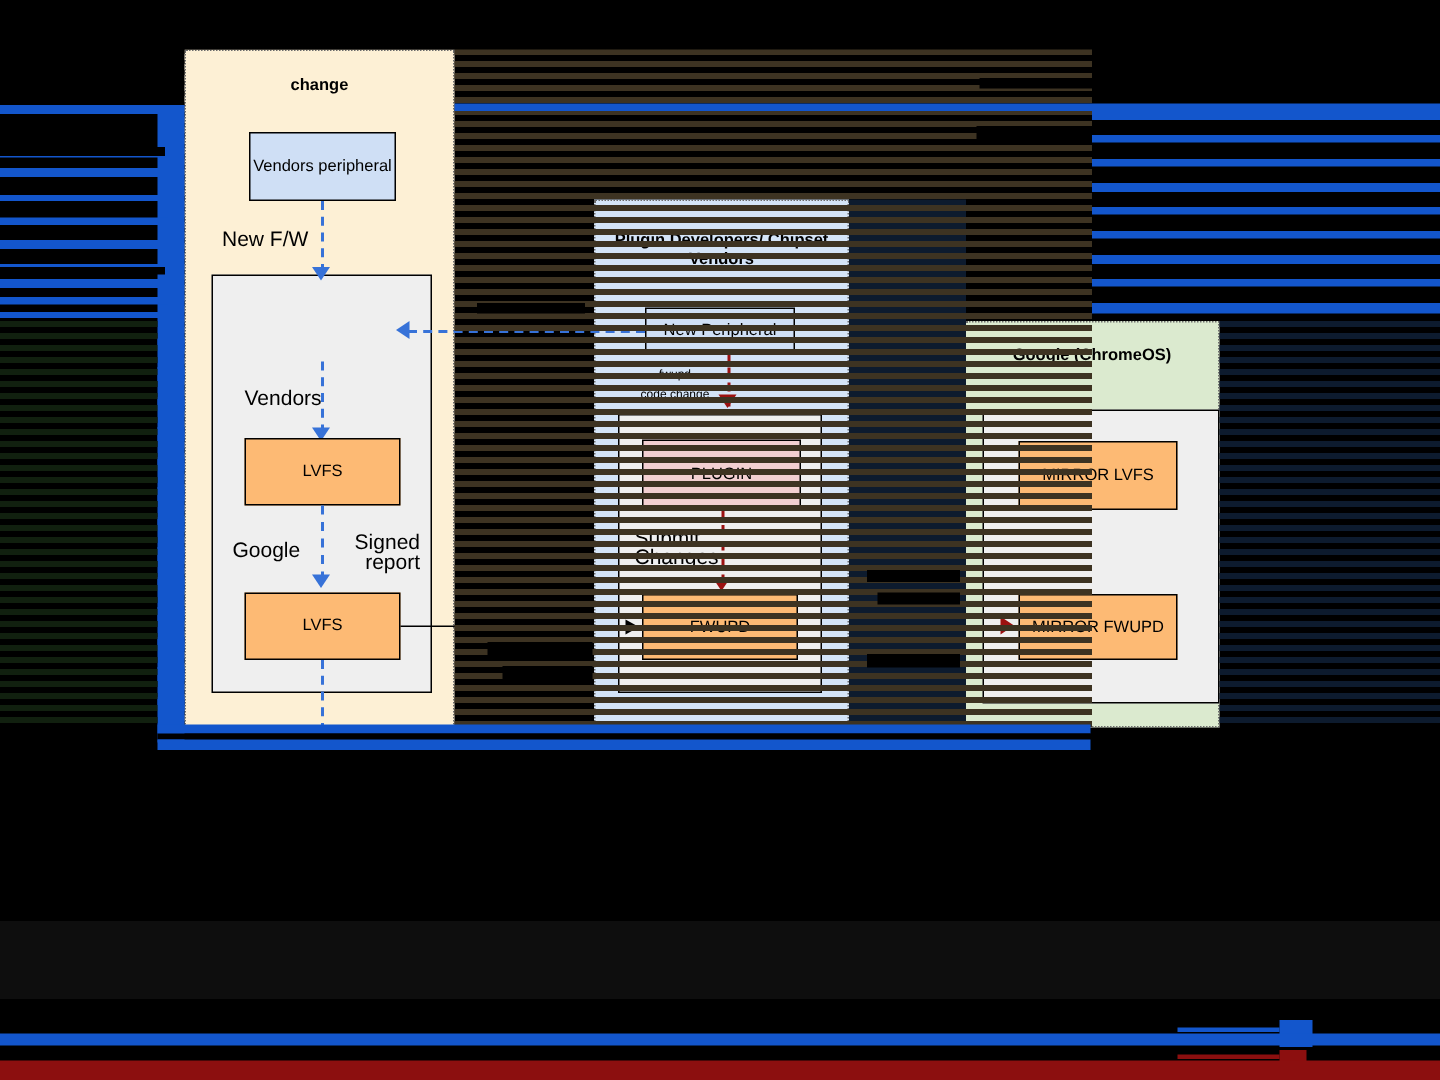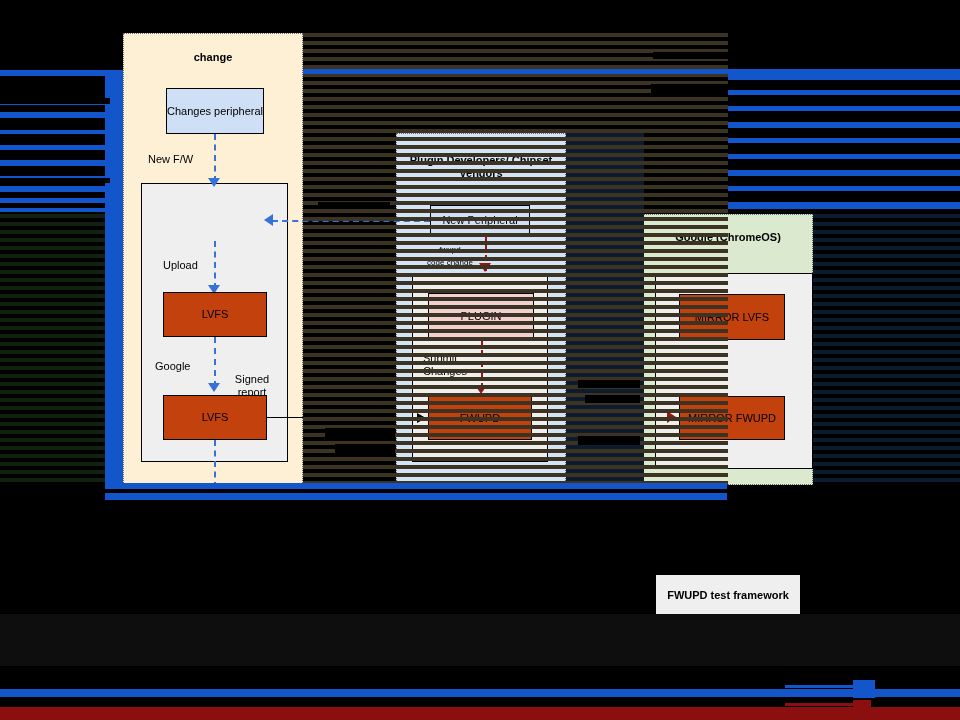--- a/index.html
+++ b/index.html
@@ -58,25 +58,25 @@
     display: flex;
     align-items: center;
     justify-content: center;
     font-size: 11px;
     color: #000000;
     text-align: center;
     line-height: 13px;
   }
   .node-blue  { background: #cfdff5; }
   .node-pink  { background: #f2cfd1; }
-  .node-green { background: #c2410c; }
+  .node-green { background: #fdba74; }
 
   .edge-label {
     position: absolute;
-    font-size: 11px;
+    font-size: 14px;
     color: #000000;
     line-height: 13px;
     white-space: pre-line;
     text-align: center;
   }
   .edge-label.small { font-size: 8px; }
 
   
   .vline {
     position: absolute;
@@ -164,41 +164,41 @@
 
   <div id="diagram">
 
     <div class="swimlane lane-poems" style="left:123px; top:33px; width:180px; height:452px;">
       <div class="swimlane-title" style="top:17px;">change</div>
     </div>
 
     <div class="innerbox" style="left:141px; top:183px; width:147px; height:279px;"></div>
 
     <div class="node node-blue" style="left:166px; top:88px; width:98px; height:46px;">
-      <span>Changes
+      <span>Vendors
 peripheral</span>
     </div>
 
     <div class="vline blue" style="left:214px; top:134px; height:48px;"></div>
     <div class="arrow arrow-down-blue" style="left:208px; top:178px;"></div>
     <div class="edge-label" style="left:148px; top:153px; width:60px; text-align:left;">New F/W</div>
 
 
     <div class="vline blue" style="left:214px; top:241px; height:48px;"></div>
     <div class="arrow arrow-down-blue" style="left:208px; top:285px;"></div>
-    <div class="edge-label" style="left:163px; top:259px; width:52px; text-align:left;">Upload</div>
+    <div class="edge-label" style="left:163px; top:259px; width:52px; text-align:left;">Vendors</div>
 
     <div class="node node-green" style="left:163px; top:292px; width:104px; height:45px;">
       <span>LVFS</span>
     </div>
 
     <div class="vline blue" style="left:214px; top:337px; height:50px;"></div>
     <div class="arrow arrow-down-blue" style="left:208px; top:383px;"></div>
     <div class="edge-label" style="left:155px; top:360px; width:52px; text-align:left;">Google</div>
-    <div class="edge-label" style="left:224px; top:373px; width:56px; text-align:center;">Signed
+    <div class="edge-label" style="left:224px; top:355px; width:56px; text-align:right;">Signed
 report</div>
 
     <div class="node node-green" style="left:163px; top:395px; width:104px; height:45px;">
       <span>LVFS</span>
     </div>
 
     <div class="vline blue" style="left:214px; top:440px; height:48px;"></div>
 
     <div class="swimlane lane-plugin" style="left:396px; top:133px; width:170px; height:352px;">
       <div class="swimlane-title" style="top:20px;">Plugin Developers/
@@ -246,23 +246,20 @@
       <span>MIRROR LVFS</span>
     </div>
 
     <div class="node node-green" style="left:679px; top:396px; width:106px; height:44px;">
       <span>MIRROR FWUPD</span>
     </div>
 
     <div class="hline red" style="left:532px; top:417px; width:136px;"></div>
     <div class="arrow arrow-right-red" style="left:667px; top:411px;"></div>
 
-    <div class="caption-card" style="left:656px; top:575px; width:144px; height:39px;">
-      <span>FWUPD test framework</span>
-    </div>
   </div>
 
   <div id="glitch">
 
     <div class="band blk" style="top:0px; height:33px;"></div>
 
     <div class="chunk" style="left:0px; top:33px; width:123px; height:452px;
                 background:repeating-linear-gradient(
                   to bottom,
                   #000000 0px, #000000 3px,

